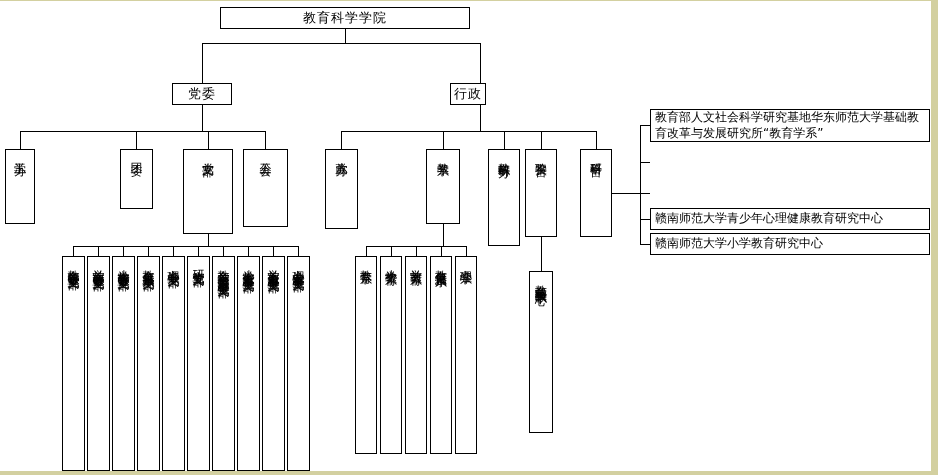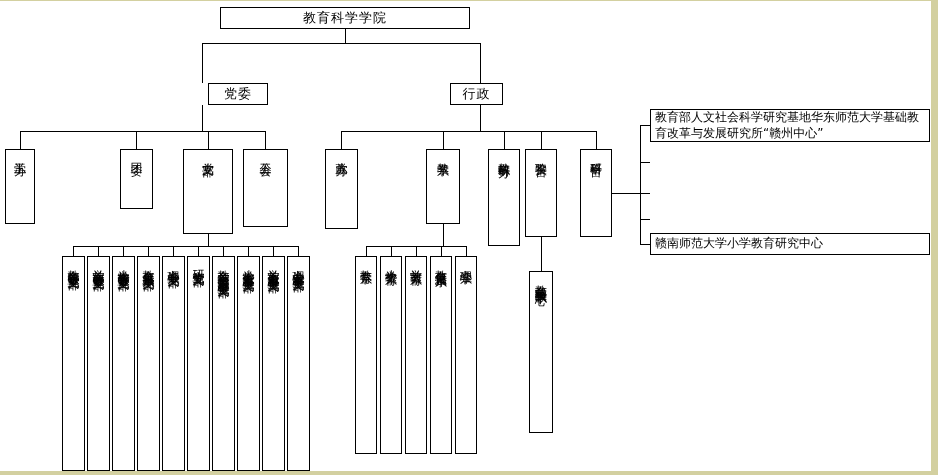--- a/index.html
+++ b/index.html
@@ -57,22 +57,22 @@
       <path d="M208 233 V245 M73 245 H299 M73 245 V255 M98 245 V255 M123 245 V255 M148 245 V255 M173 245 V255 M198 245 V255 M223 245 V255 M248 245 V255 M273 245 V255 M298 245 V255"></path>
       <path d="M480 104 V130 M341 130 H596 M341 130 V148 M443 130 V148 M504 130 V148 M541 130 V148 M596 130 V148"></path>
       <path d="M443 223 V245 M366 245 H466 M366 245 V255 M391 245 V255 M416 245 V255 M441 245 V255 M466 245 V255"></path>
       <path d="M541 236 V270"></path>
       <path d="M612 192 H640 M640 124 V243 M640 124 H650 M640 161 H650 M640 192 H650 M640 218 H650 M640 243 H650"></path>
     </g>
   </svg>
 
   <div class="box" style="left:220px;top:6px;width:250px;height:22px;">教育科学学院</div>
 
-  <div class="box" style="left:172px;top:82px;width:60px;height:22px;margin-left:36px;">党委</div>
-  <div class="box" style="left:450px;top:82px;width:53px;height:22px;">行政</div>
+  <div class="box" style="left:172px;top:82px;width:60px;height:22px;">党委</div>
+  <div class="box" style="left:450px;top:82px;width:36px;height:22px;">行政</div>
 
   <div class="box vbox" style="left:5px;top:148px;width:30px;height:75px;">
       <span>学工办</span>
     </div>
   <div class="box vbox" style="left:120px;top:148px;width:33px;height:60px;">
       <span>团委</span>
     </div>
   <div class="box vbox" style="left:183px;top:148px;width:50px;height:85px;">
       <span>党支部</span>
     </div>
@@ -140,16 +140,17 @@
       <span>教育信息技术系</span>
     </div>
   <div class="box vbox" style="left:455px;top:255px;width:22px;height:198px;">
       <span>心理学系</span>
     </div>
 
   <div class="box vbox" style="left:529px;top:270px;width:24px;height:162px;">
       <span>教育学科实验教学中心</span>
     </div>
 
-  <div class="box hsmall" style="left:650px;top:108px;width:280px;height:33px;">教育部人文社会科学研究基地华东师范大学基础教育改革与发展研究所“赣州中心”</div>
+  <div class="box hsmall" style="left:650px;top:108px;width:280px;height:33px;">教育部人文社会科学研究基地华东师范大学基础教育改革与发展研究所“教育学系”</div>
+  <div class="box hsmall" style="left:650px;top:207px;width:280px;height:22px;">赣南师范大学青少年心理健康教育研究中心</div>
   <div class="box hsmall" style="left:650px;top:232px;width:280px;height:22px;">赣南师范大学小学教育研究中心</div>
 
 </div>
 
 </body></html>

